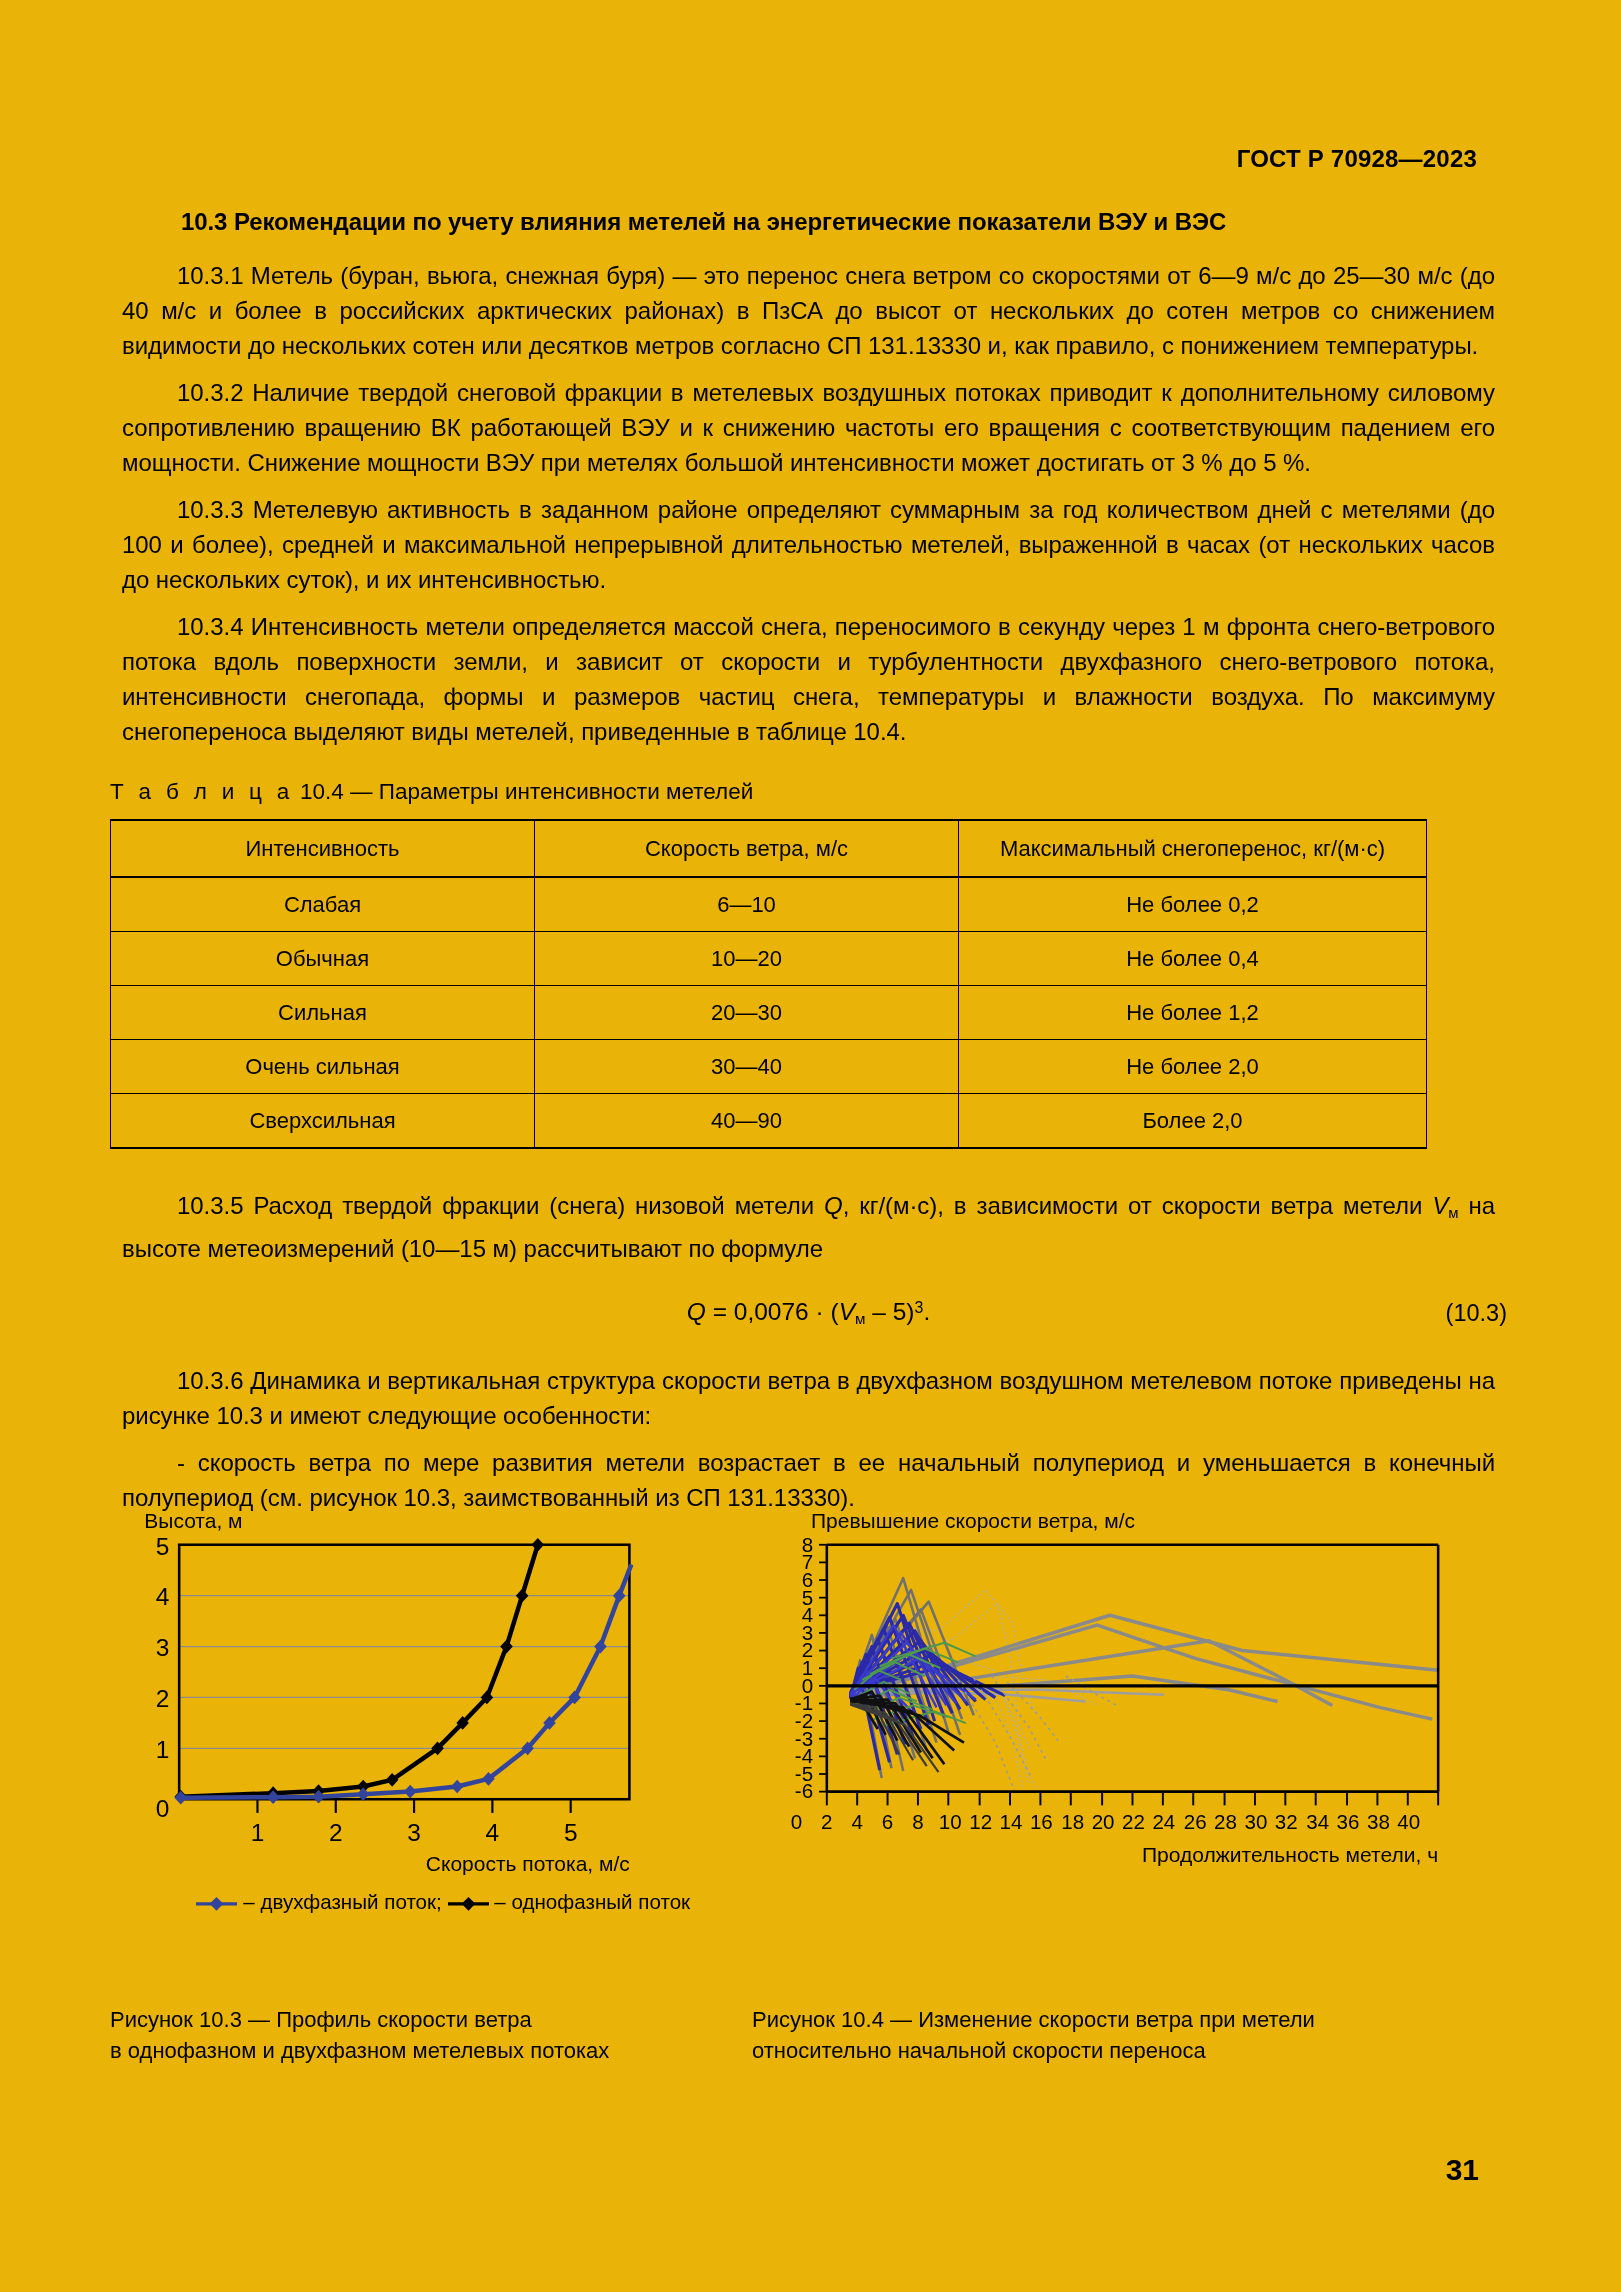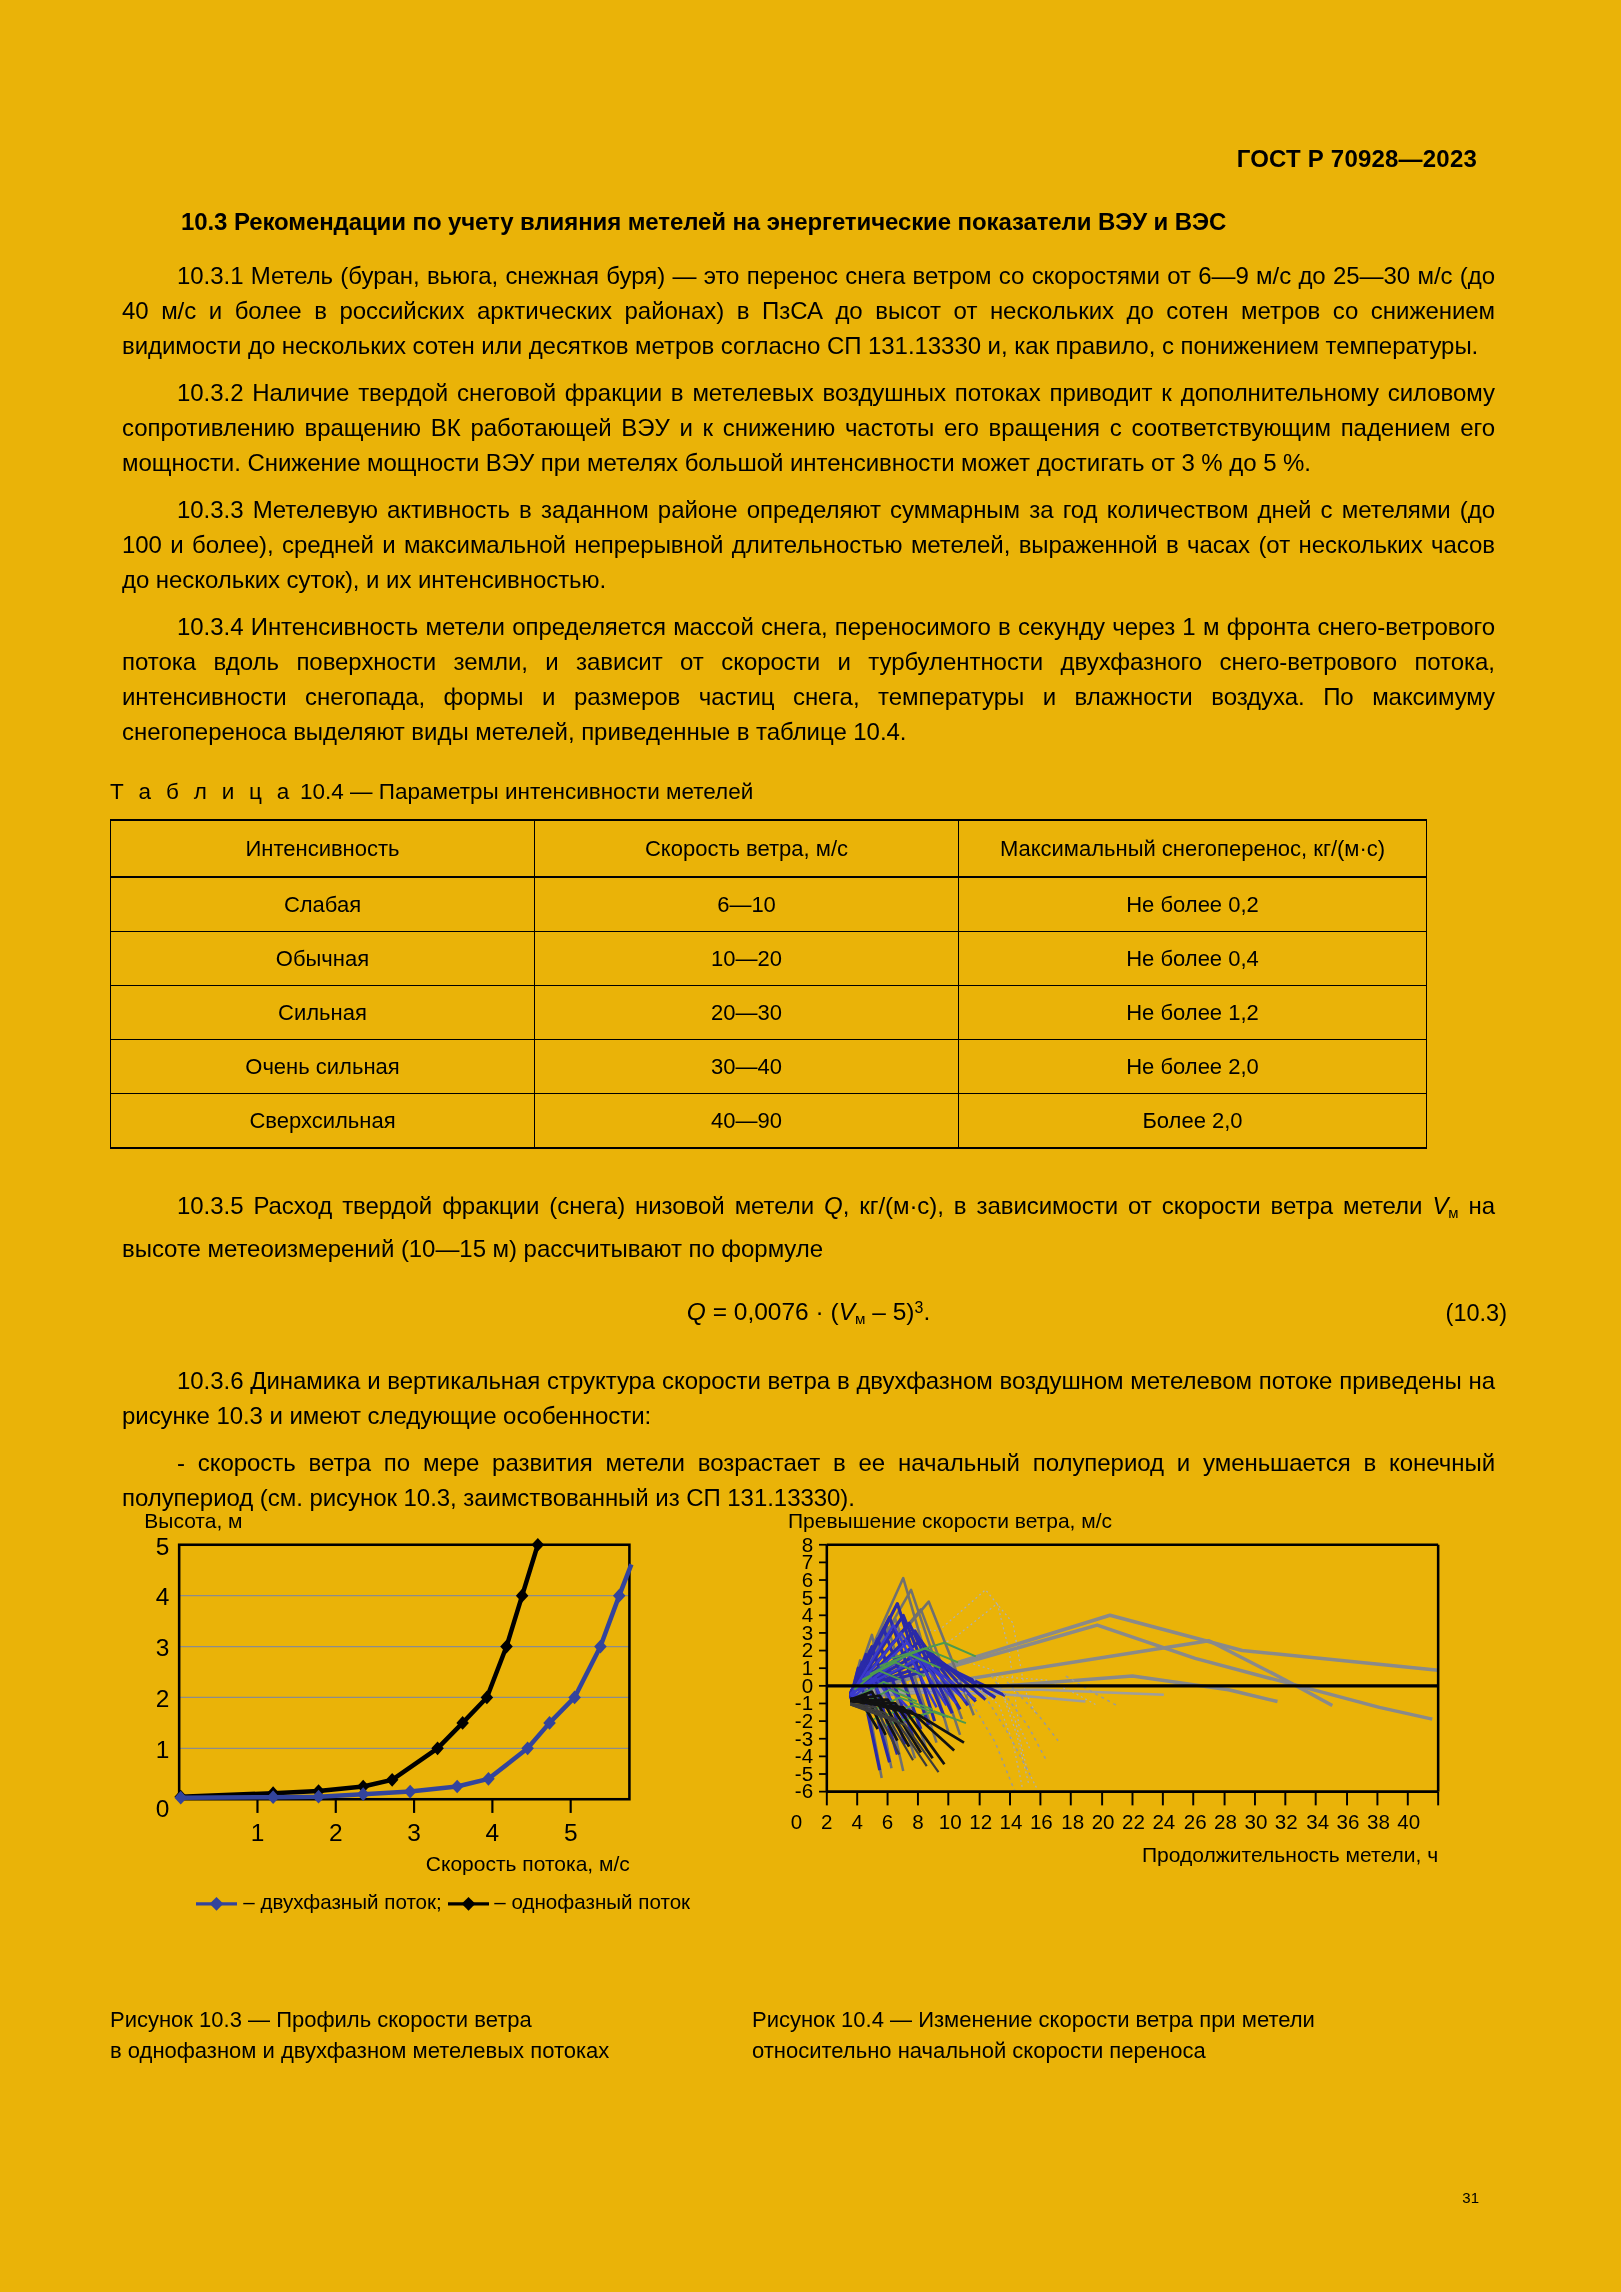--- a/index.html
+++ b/index.html
@@ -120,21 +120,21 @@
     top: 0;
   }
   .fig-left { left: 9.8px; width: 647px; }
   .fig-right { left: 642px; width: 760px; }
 
   .axis-title {
     font-size: 21px;
     white-space: nowrap;
   }
   .fig-left .axis-title { margin-left: 24.5px; }
-  .fig-right .axis-title { margin-left: 36px; }
+  .fig-right .axis-title { margin-left: 59px; }
 
   .chart-box { position: relative; }
 
   .legend-line {
     text-align: center;
     font-size: 20.6px;
     white-space: nowrap;
     margin-top: 5.9px;
   }
 
@@ -144,23 +144,22 @@
     font-size: 22px;
     line-height: 31px;
   }
   .cap-left { left: 0; width: 647px; }
   .cap-right { left: 642px; width: 760px; }
 
   .page-number {
     position: absolute;
     right: 142px;
     top: 2153px;
-    font-size: 15px;
-    font-weight: normal;
-    margin-top: 36px;
+    font-size: 30px;
+    font-weight: bold;
   }
   svg { display: block; }
   text { font-family: "Liberation Sans", sans-serif; }
 </style>
 </head>
 <body>
 
 <div class="page">
 
   <div class="header-std">ГОСТ Р 70928—2023</div>

